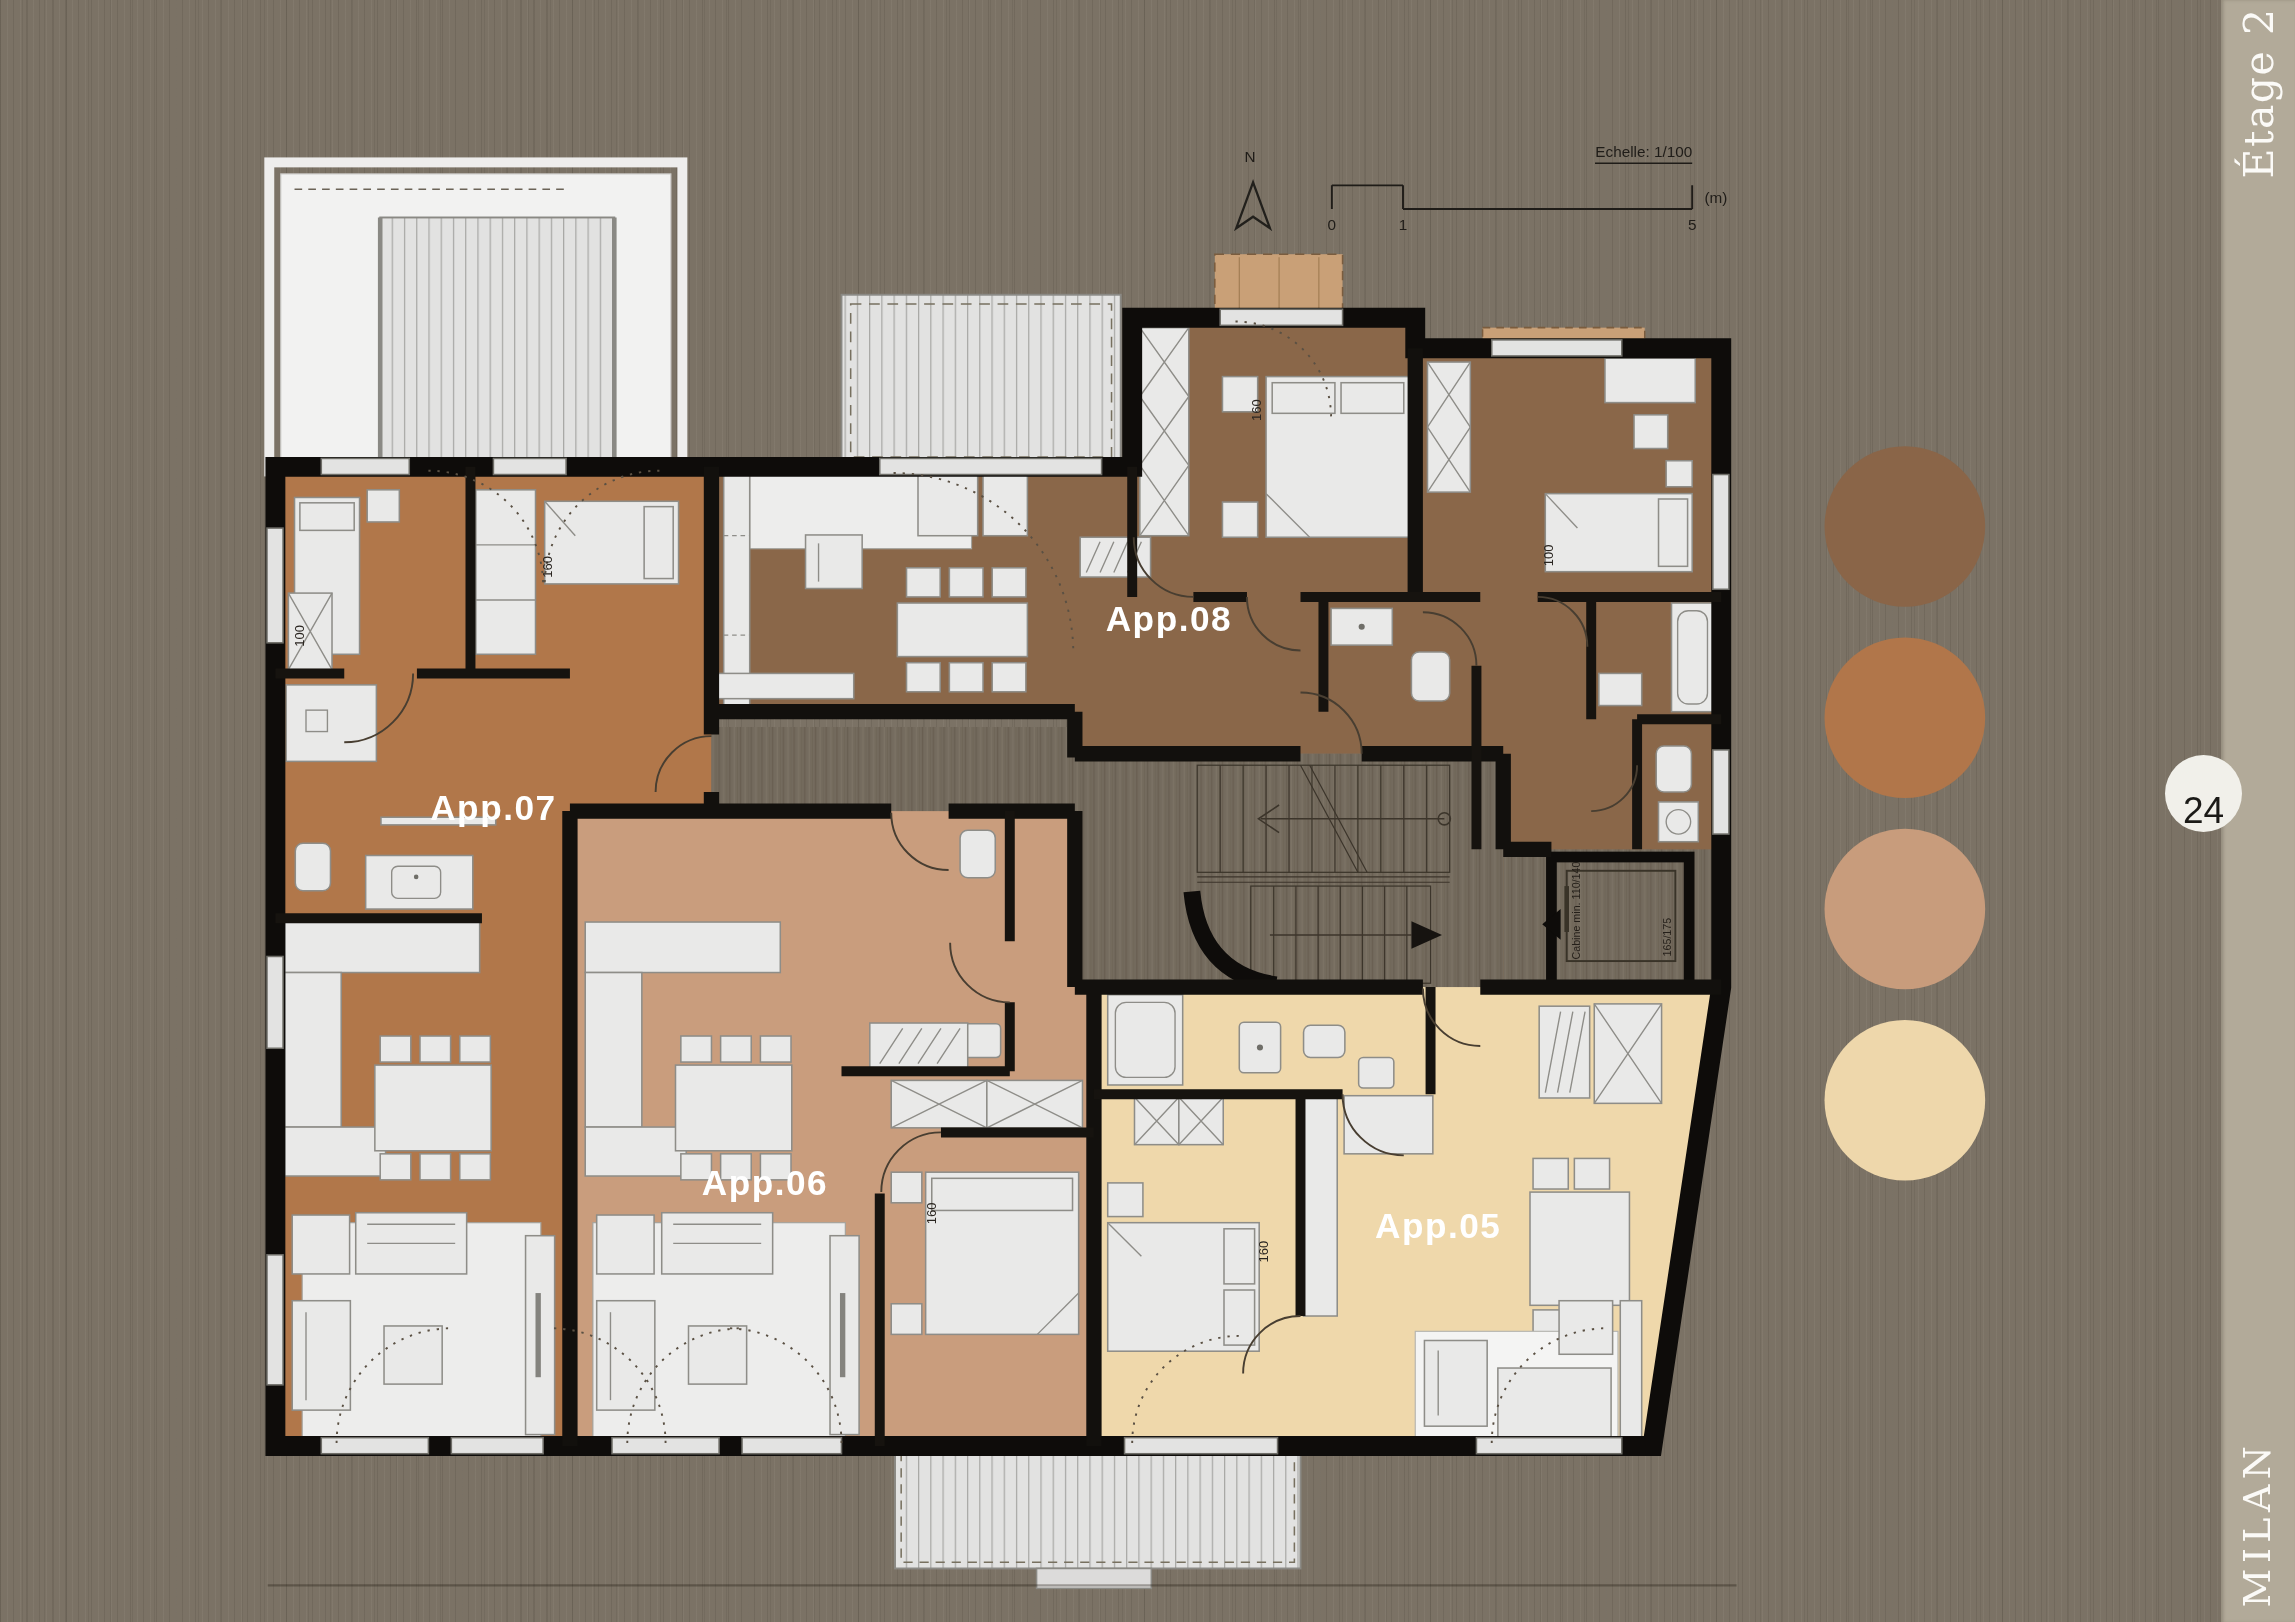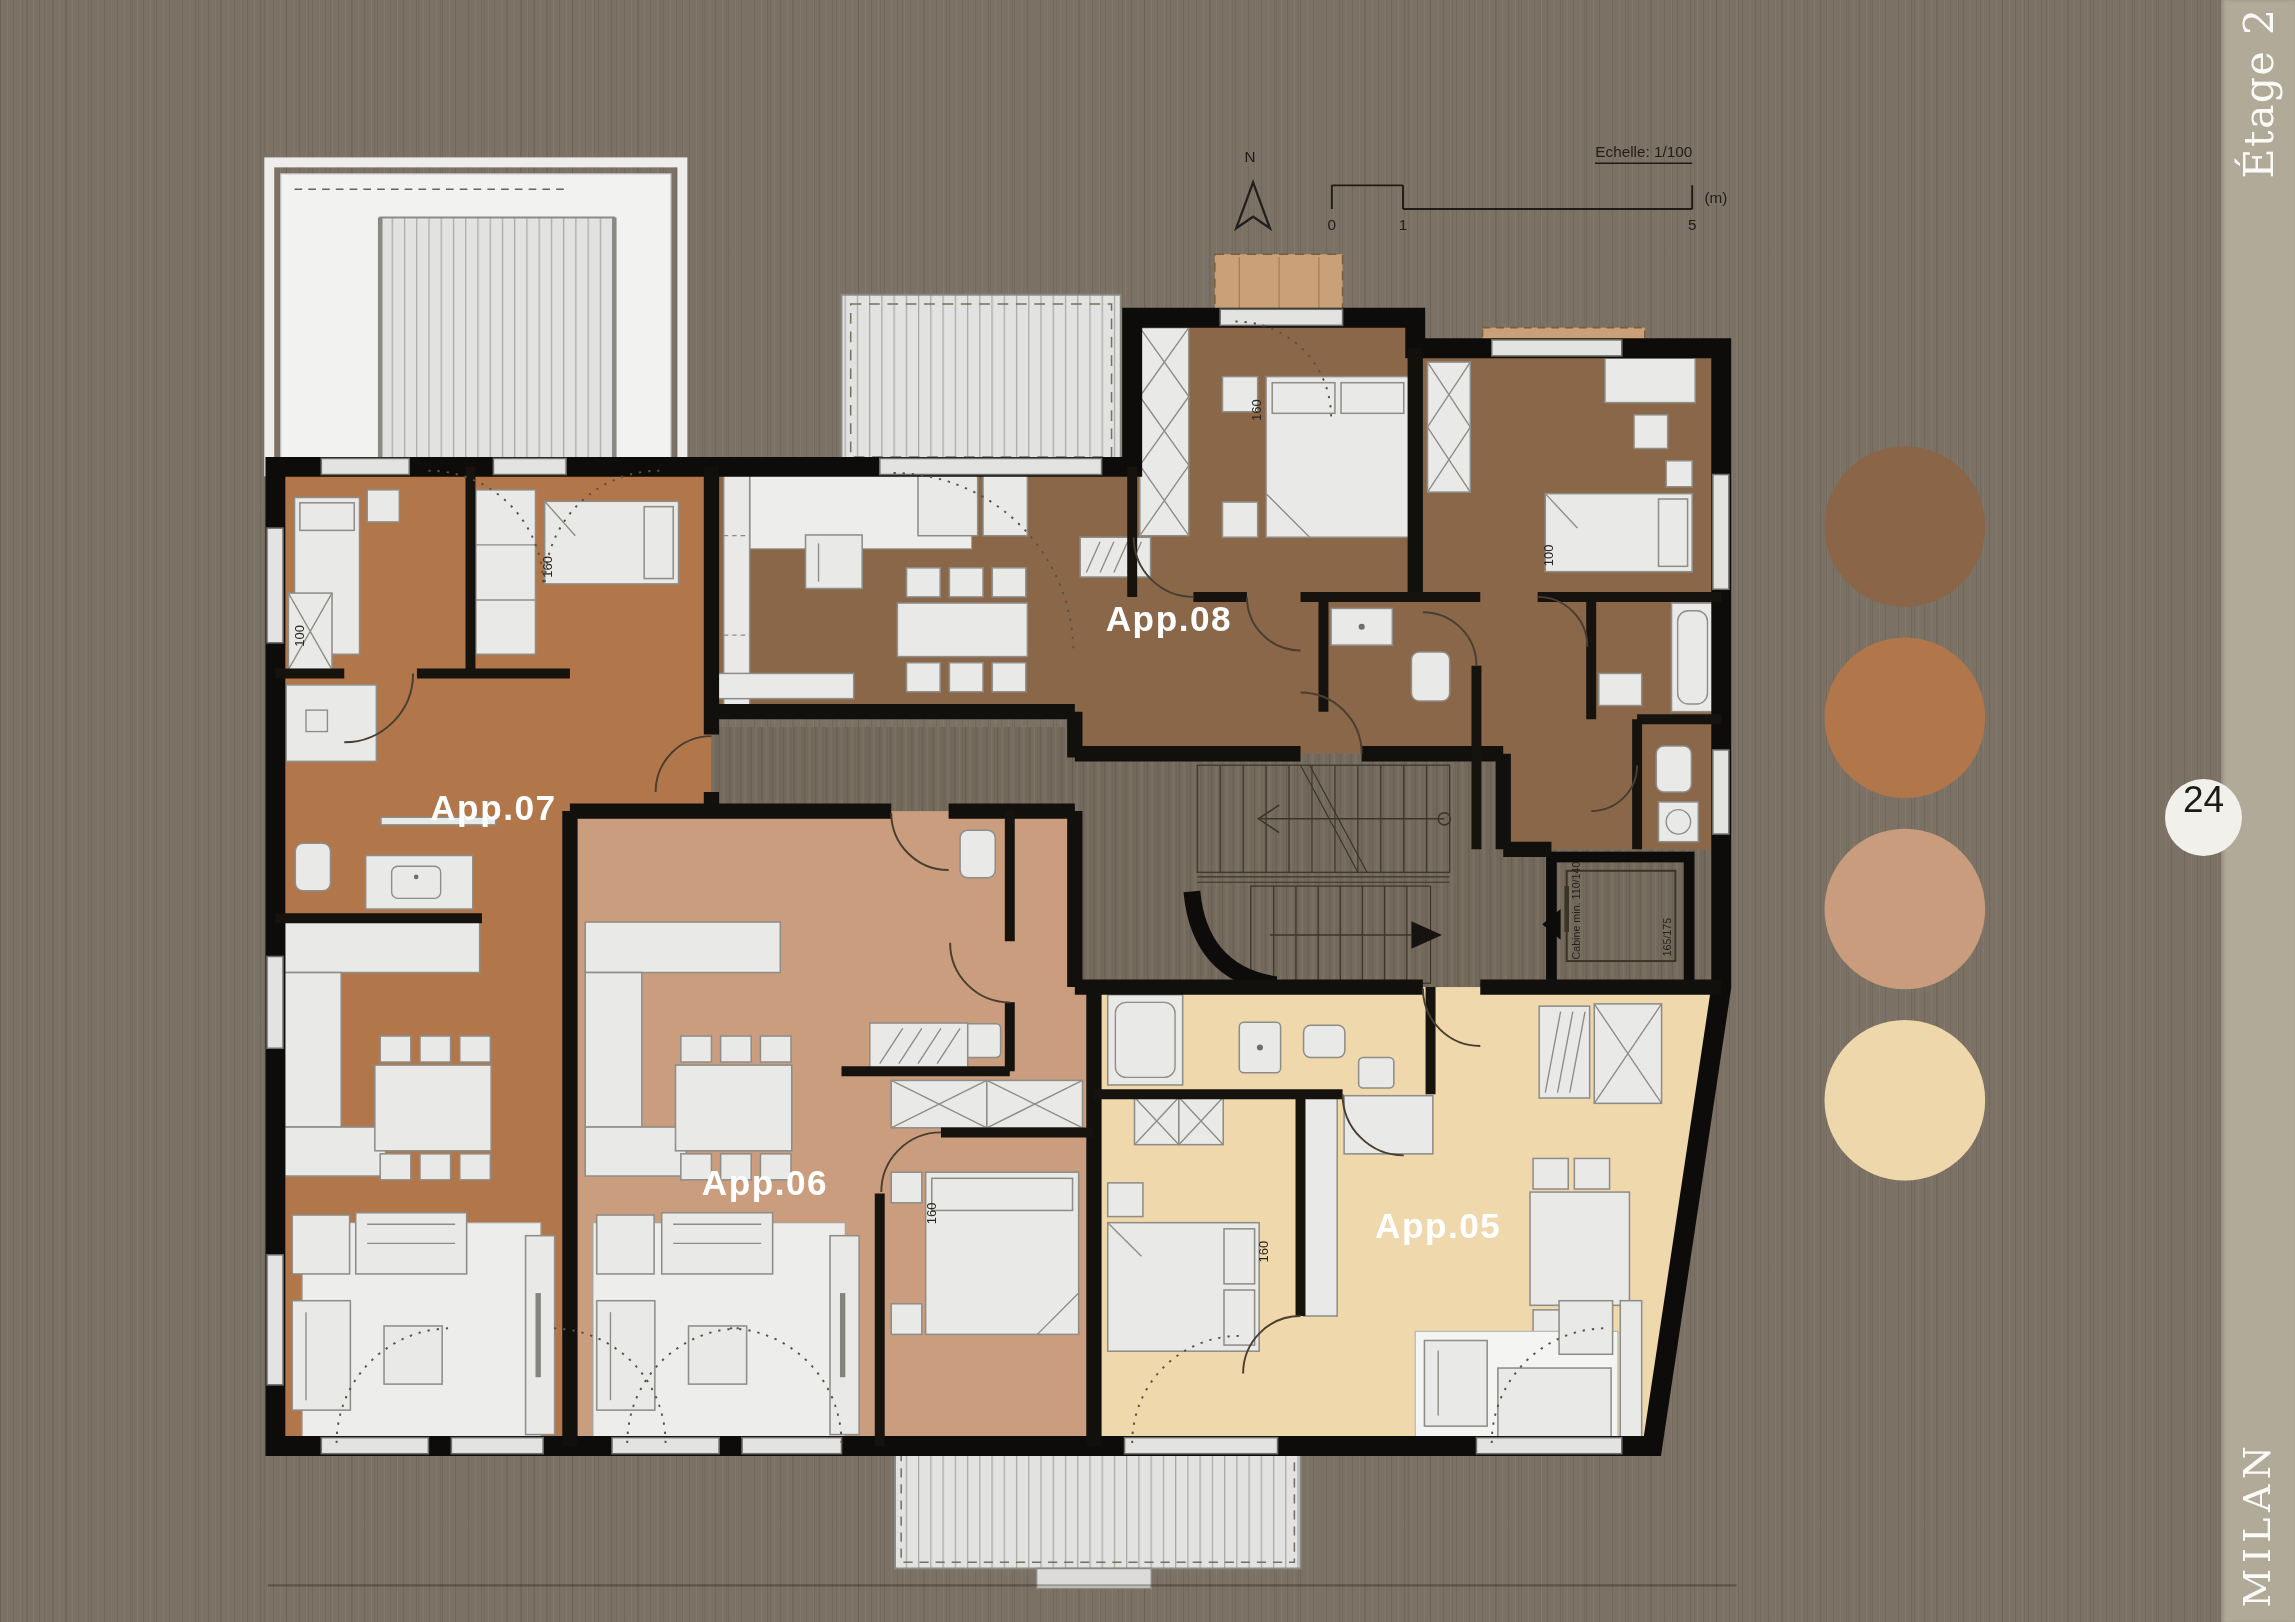--- a/index.html
+++ b/index.html
@@ -29,22 +29,22 @@
   .bedlabel{font-family:"Liberation Sans",sans-serif;font-size:17px;fill:#2a2520;}
   .applabel{font-family:"Liberation Sans",sans-serif;font-size:46px;font-weight:bold;letter-spacing:2px;fill:#ffffff;}
   .elev-label{font-family:"Liberation Sans",sans-serif;font-size:14px;fill:#241f19;}
   
   .sidebar{position:absolute;left:2221px;top:0;width:74px;height:1623px;background:#b2aa99;
            box-shadow:inset 2.3px 0 3.1px rgba(60,52,40,0.25);}
   .vtext{position:absolute;transform:translate(-50%,-50%) rotate(-90deg);white-space:nowrap;
          color:#fbfaf7;font-family:"DejaVu Serif","Liberation Serif",serif;}
   .etage{left:2259px;top:93px;font-size:41px;letter-spacing:1.5px;}
   .milan{left:2257px;top:1524px;font-size:38px;letter-spacing:5.4px;}
-  .page-badge{position:absolute;left:2165px;top:779px;width:77px;height:77px;border-radius:50%;
-              background:#f1f0ea;display:flex;align-items:flex-start;justify-content:center;
+  .page-badge{position:absolute;left:2165px;top:755px;width:77px;height:77px;border-radius:50%;
+              background:#f1f0ea;display:flex;align-items:flex-end;justify-content:center;
               font-size:37px;color:#1b1a17;font-family:"Liberation Sans",sans-serif;}
 </style>
 </head>
 <body>
 
 <svg id="plan-svg" width="2295" height="1623" viewBox="0 0 3000 2121" xmlns="http://www.w3.org/2000/svg">
   <defs>
     <pattern id="deck" width="16" height="24" patternUnits="userSpaceOnUse">
       <rect width="16" height="24" fill="#e2e2e1"></rect>
       <path d="M0.8,0 V24" stroke="#a8a8a5" stroke-width="1.6"></path>

